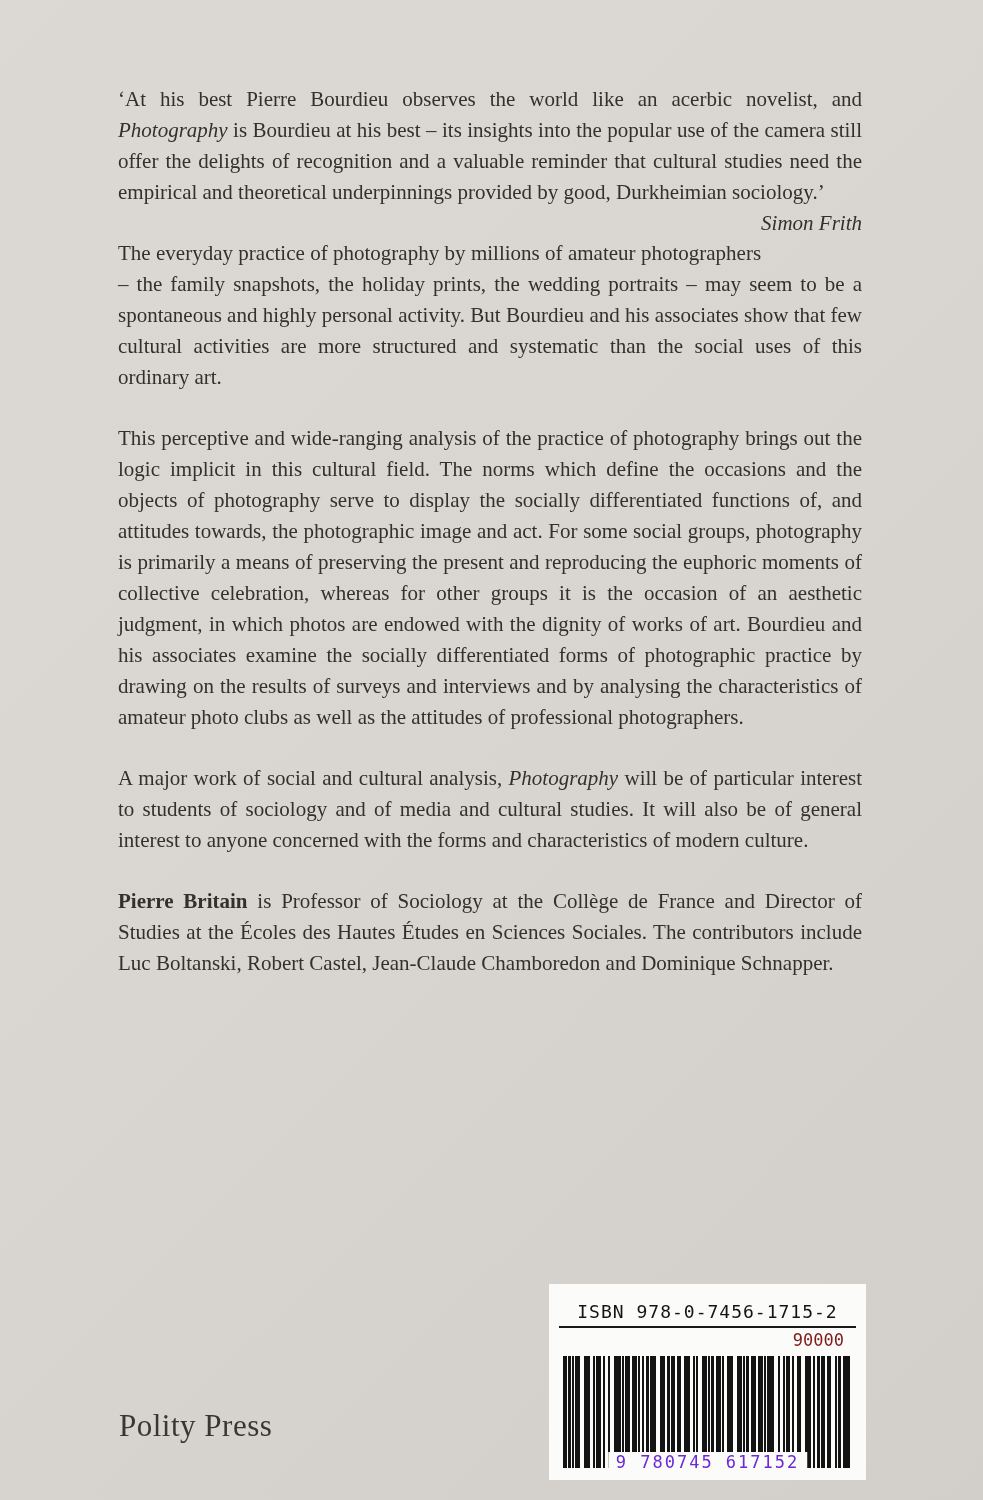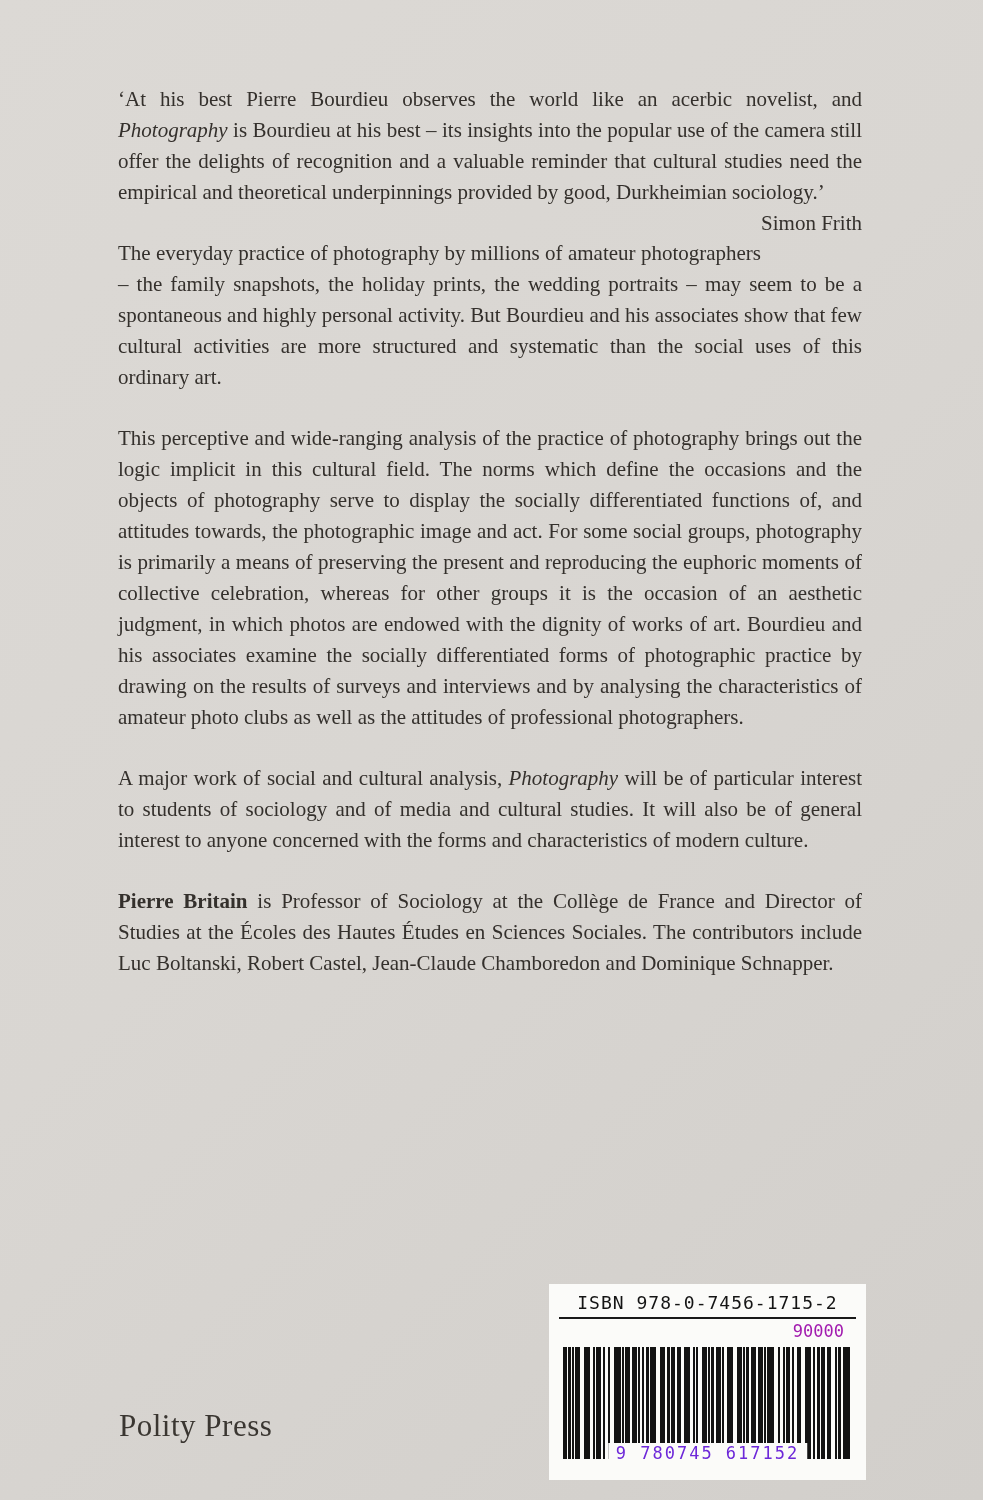--- a/index.html
+++ b/index.html
@@ -24,21 +24,21 @@
   }
   p.block {
     font-size: 21px;
     line-height: 31px;
     text-align: justify;
     margin-bottom: 30px;
     color: #34302c;
   }
   .italic { font-style: italic; }
   .bold { font-weight: bold; }
-  .attr { float: right; }
+  .attr { float: right; font-style: italic; }
   p.small-gap { margin-top: 6px; margin-bottom: 24px; }
   .credits p {
     font-size: 20px;
     line-height: 30px;
     text-align: left;
     margin: 0;
     color: #34302c;
   }
   .publisher {
     position: absolute;
@@ -48,21 +48,21 @@
     letter-spacing: 0.5px;
     color: #3a3631;
   }
   .barcode-box {
     position: absolute;
     left: 549px;
     top: 1284px;
     width: 317px;
     height: 196px;
     background: #fbfbf9;
-    padding: 8px 8px 0 8px;
+    padding: 17px 8px 0 8px;
   }
   .isbn-line {
     font-family: "DejaVu Sans Mono", monospace;
     font-size: 18px;
     line-height: 22px;
     text-align: center;
     letter-spacing: 1px;
     color: #141414;
     white-space: nowrap;
   }
@@ -70,21 +70,21 @@
     height: 2px;
     background: #191919;
     margin: 3px 2px 2px 2px;
   }
   .supplement {
     font-family: "DejaVu Sans Mono", monospace;
     font-size: 17px;
     line-height: 21px;
     text-align: right;
     padding-right: 14px;
-    color: #a21caf;
+    color: #7f1d1d;
   }
   .bars-wrap {
     position: relative;
     margin-top: 5px;
     height: 112px;
   }
   .bars {
     display: flex;
     justify-content: center;
     align-items: stretch;

